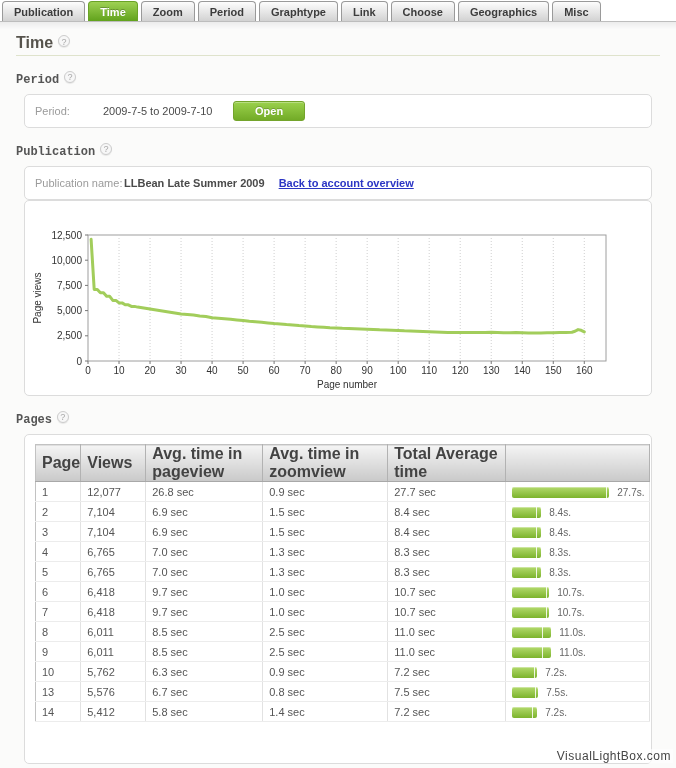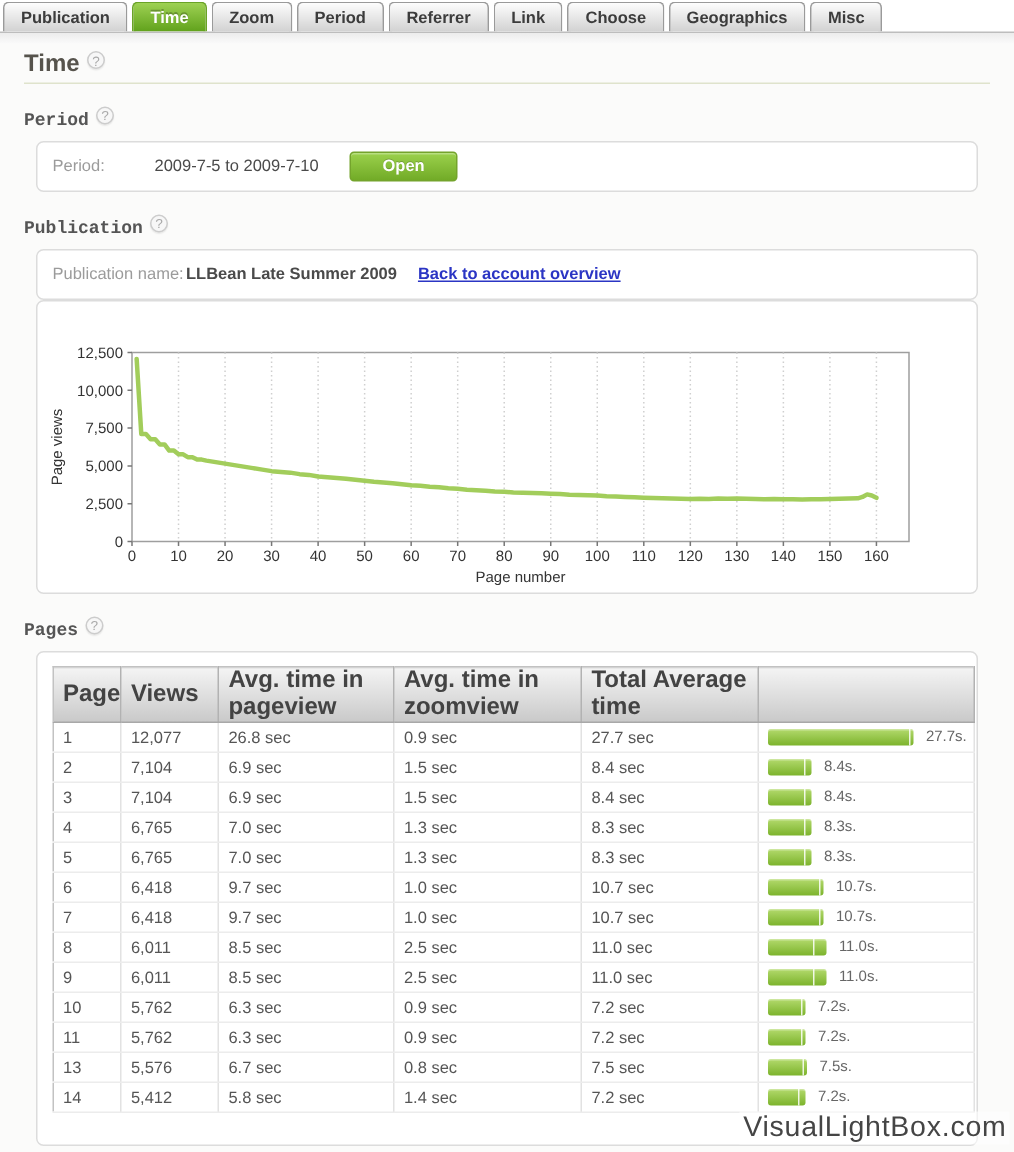--- a/index.html
+++ b/index.html
@@ -57,32 +57,32 @@
        border-right:1px solid #b2b2b2; border-bottom:1px solid #a8a8a8; }
   table.pages td { height:20px; font-size:11px; color:#555; padding:0 0 0 6px;
        border-right:1px solid #e2e2e2; border-bottom:1px solid #ececec; background:#fff; }
   td.barcell { padding-left:5px; white-space:nowrap; }
   .bar { display:inline-block; height:11px; border-radius:2px; position:relative;
          vertical-align:middle; background:linear-gradient(#b3da6d,#7cb32c);
          box-shadow:inset 0 1px 0 rgba(255,255,255,.35); }
   .bardiv { position:absolute; top:0; bottom:0; width:1px; background:rgba(255,255,255,.85); }
   .barlabel { font-size:10px; color:#666; margin-left:8px; vertical-align:middle; }
   
-  .watermark { position:absolute; right:3px; bottom:5px; font-size:19px; color:#454545;
+  .watermark { position:absolute; right:3px; bottom:5px; font-size:12px; color:#454545;
                letter-spacing:.5px; background:rgba(255,255,255,.6); padding:0 2px; }
 </style>
 </head>
 <body>
 
 <div class="tabbar">
     <div class="tab">Publication</div>
     <div class="tab active">Time</div>
     <div class="tab">Zoom</div>
     <div class="tab">Period</div>
-    <div class="tab">Referrer</div>
+    <div class="tab">Graphtype</div>
     <div class="tab">Link</div>
     <div class="tab">Choose</div>
     <div class="tab">Geographics</div>
     <div class="tab">Misc</div>
   </div>
 <div class="tabshadow"></div>
 
 <div class="content">
 
   <h1><span>Time</span><span class="help">?</span></h1>
@@ -269,28 +269,20 @@
           </tr>
           <tr>
             <td>10</td>
             <td>5,762</td>
             <td>6.3 sec</td>
             <td>0.9 sec</td>
             <td>7.2 sec</td>
             <td class="barcell"><span class="bar" style="width: 25px;"><span class="bardiv" style="left: 22px;"></span></span><span class="barlabel">7.2s.</span></td>
           </tr>
           <tr>
-            <td>11</td>
-            <td>5,762</td>
-            <td>6.3 sec</td>
-            <td>0.9 sec</td>
-            <td>7.2 sec</td>
-            <td class="barcell"><span class="bar" style="width: 25px;"><span class="bardiv" style="left: 22px;"></span></span><span class="barlabel">7.2s.</span></td>
-          </tr>
-          <tr>
             <td>13</td>
             <td>5,576</td>
             <td>6.7 sec</td>
             <td>0.8 sec</td>
             <td>7.5 sec</td>
             <td class="barcell"><span class="bar" style="width: 26px;"><span class="bardiv" style="left: 23px;"></span></span><span class="barlabel">7.5s.</span></td>
           </tr>
           <tr>
             <td>14</td>
             <td>5,412</td>

